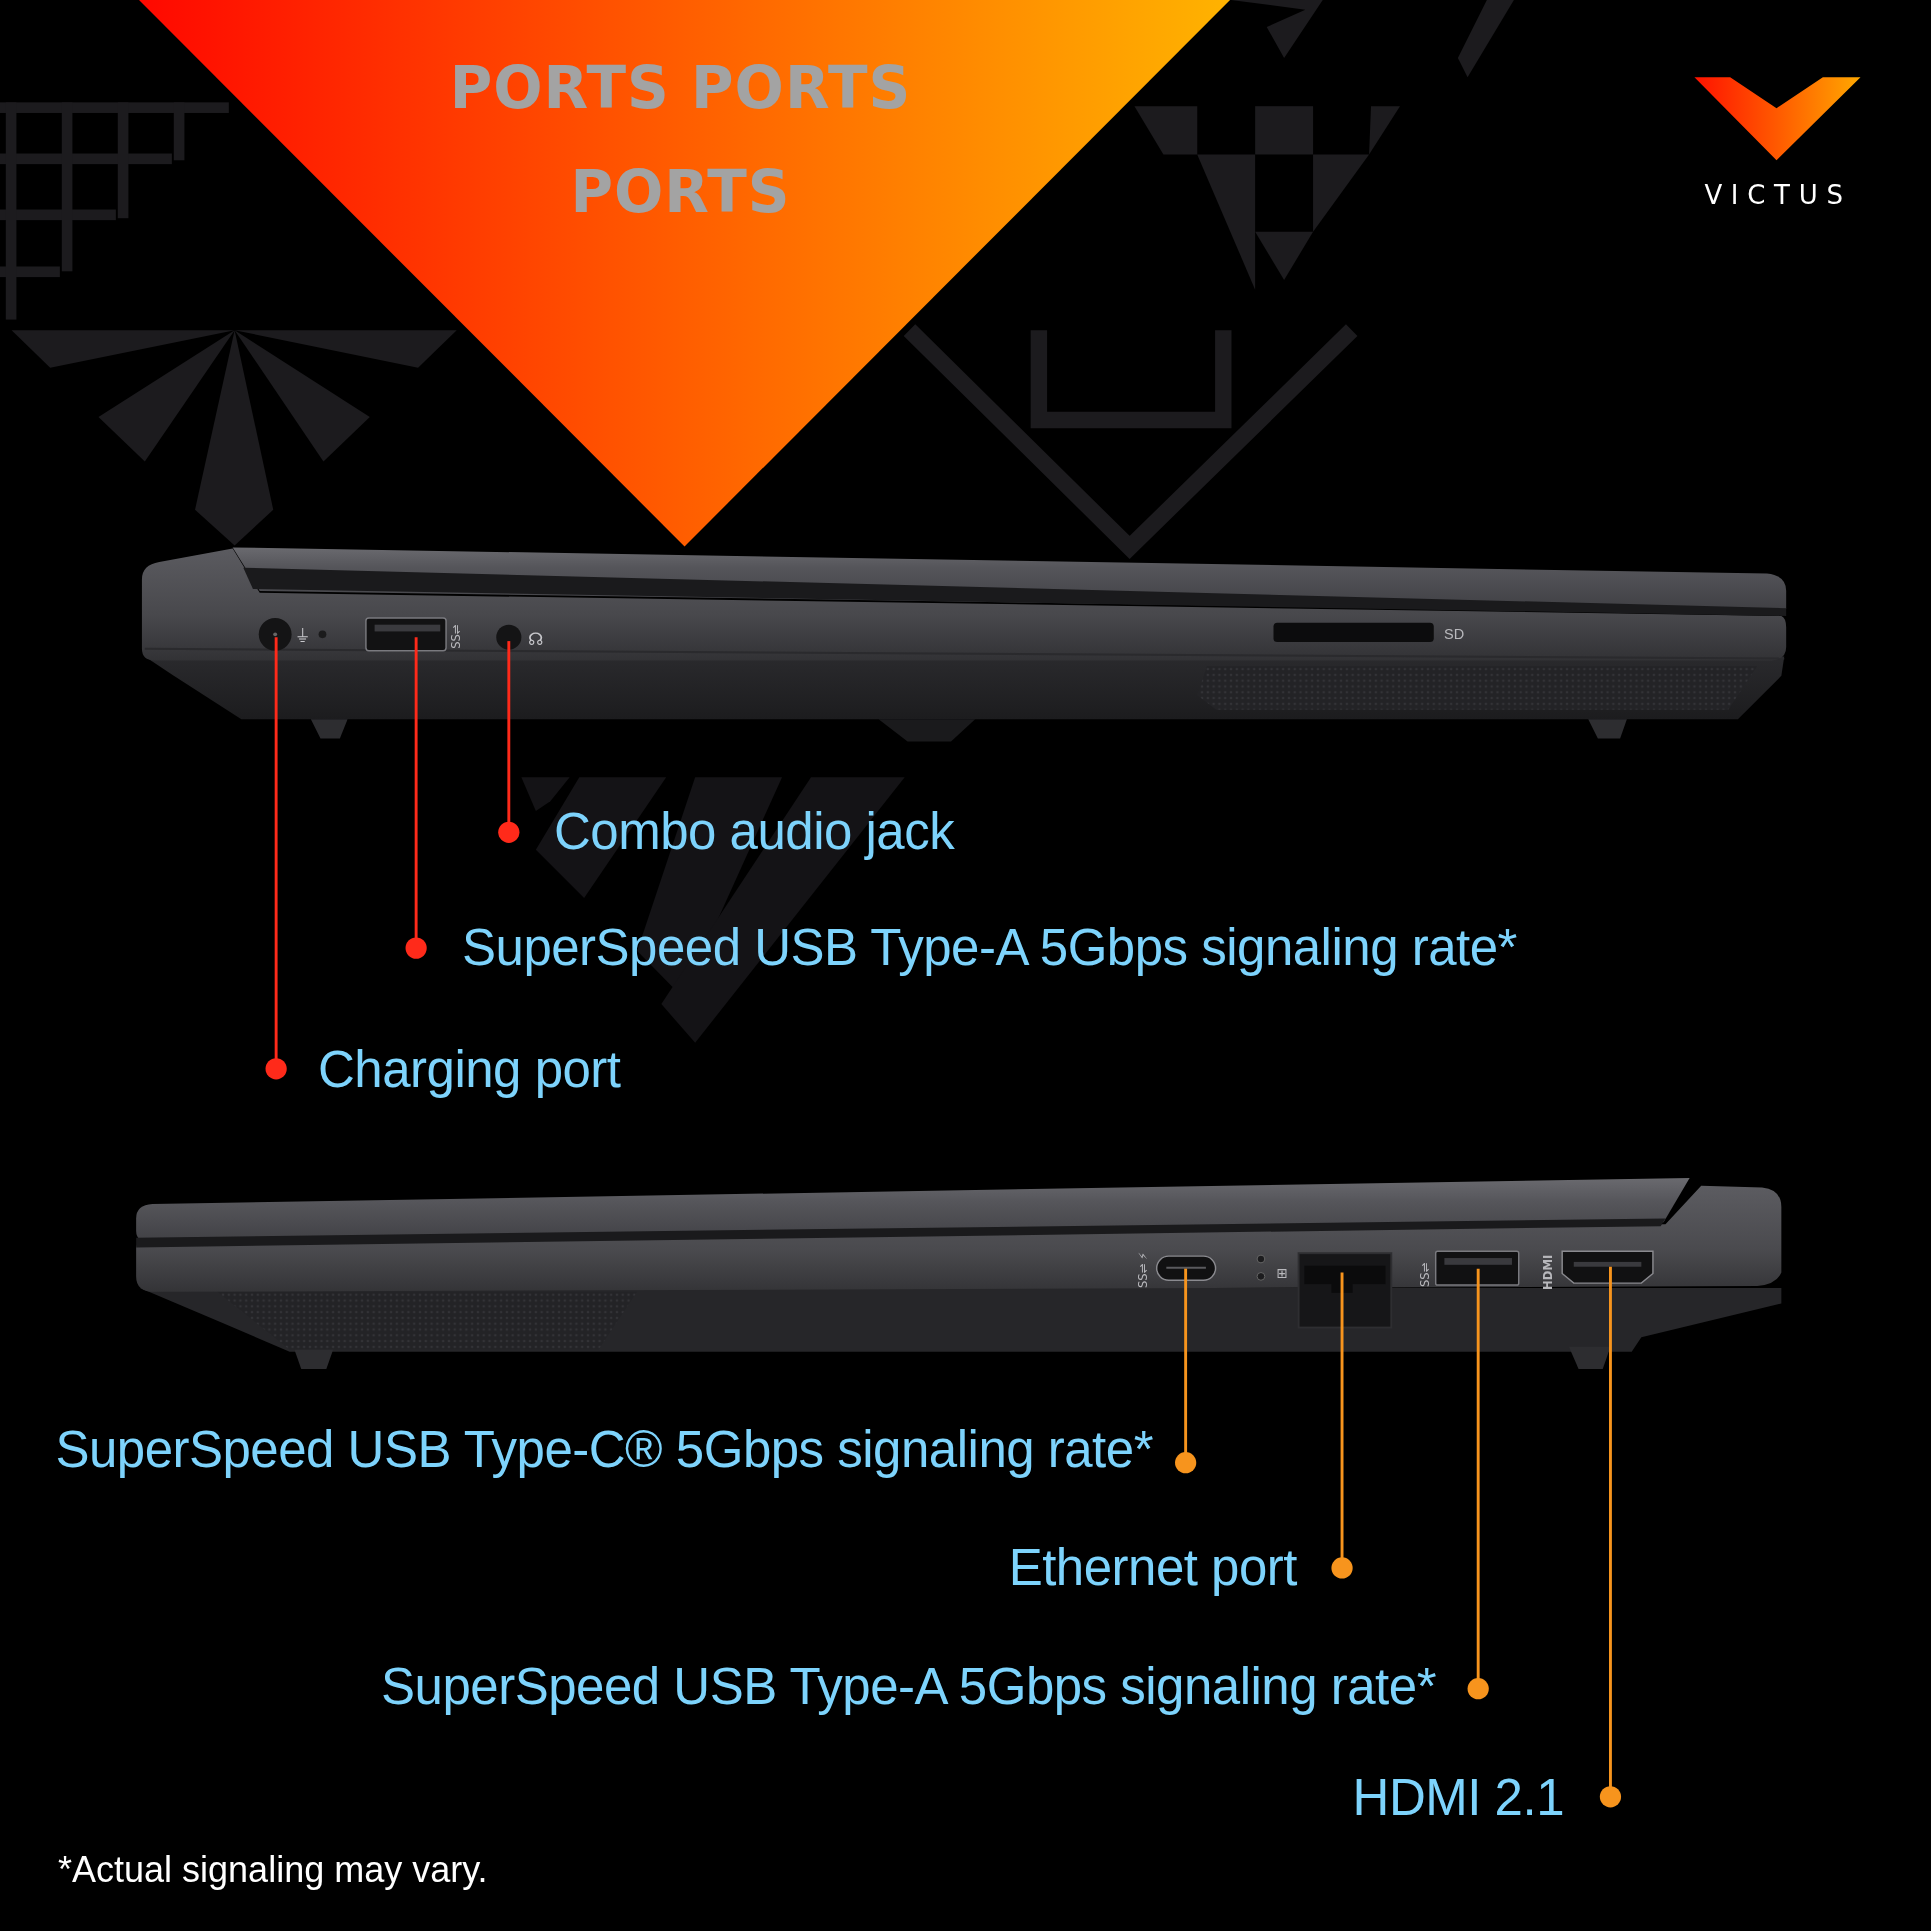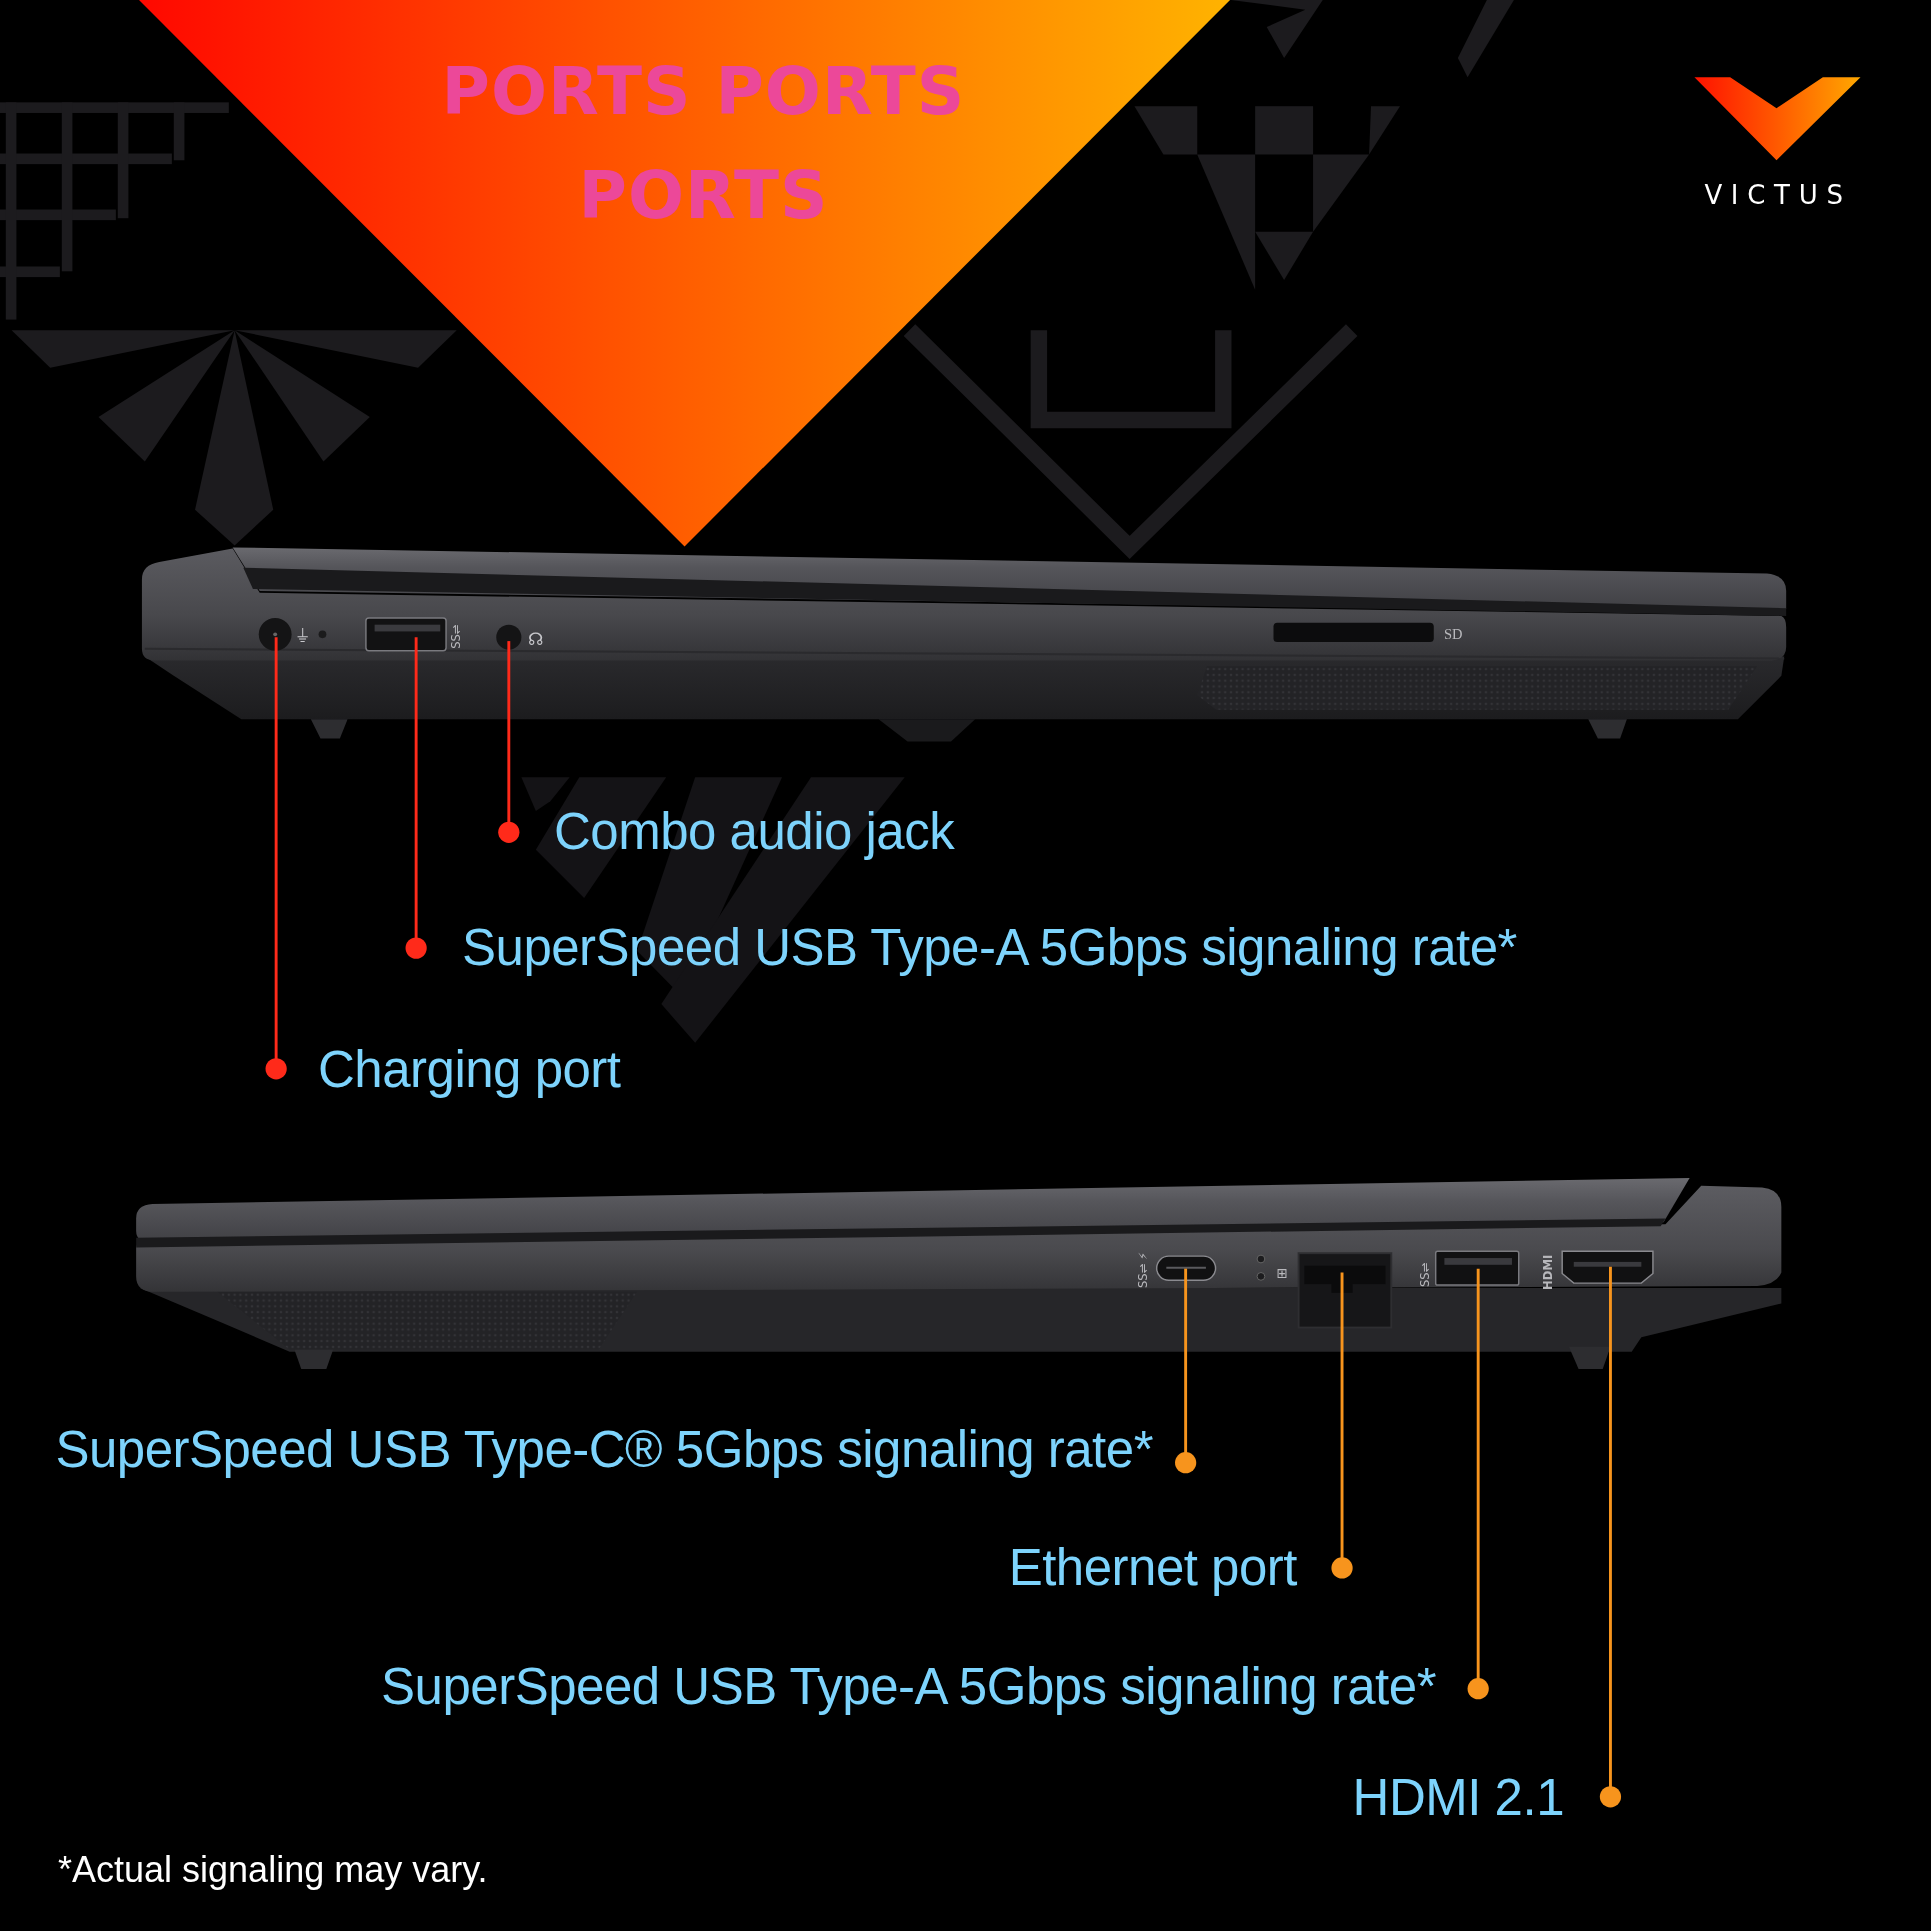--- a/index.html
+++ b/index.html
@@ -1,23 +1,23 @@
 <!DOCTYPE html>
 <html><head>
 <meta charset="utf-8">
 <style>
   html, body { margin:0; padding:0; background:#000; }
   body { width:1931px; height:1931px; position:relative; overflow:hidden; font-family:"Liberation Sans", sans-serif; }
   .layer { position:absolute; left:0; top:0; width:1931px; height:1931px; }
-  .title-line { position:absolute; left:0; width:1361px; text-align:center; color:#ec4899; font-family:"DejaVu Sans", sans-serif; font-weight:bold; font-size:66px; letter-spacing:1px; line-height:1;padding-left:23px; }
+  .title-line { position:absolute; left:0; width:1361px; text-align:center; color:#a3a3a3; font-family:"DejaVu Sans", sans-serif; font-weight:bold; font-size:58px; letter-spacing:1px; line-height:1; }
   .victus-word { position:absolute; left:1695px; top:182px; width:166px; text-align:center; color:#fff; font-family:"DejaVu Sans", sans-serif; font-size:26px; letter-spacing:8.7px; font-weight:normal; line-height:1; }
   .label { position:absolute; color:#7dd3fc; font-family:"Liberation Sans", sans-serif; font-size:51px; line-height:1; white-space:nowrap; letter-spacing:-0.5px; font-stretch:condensed; }
   .label.right { text-align:left; }
   .footnote { position:absolute; left:58px; top:1852px; color:#fff; font-family:"Liberation Sans", sans-serif; font-size:36px; line-height:1; white-space:nowrap; }
-  .sd-text { position:absolute; color:#b9b9bd; font-family:Liberation Serif, serif; font-size:14.5px; }
+  .sd-text { position:absolute; color:#b9b9bd; font-family:Liberation Sans, sans-serif; font-size:14.5px; }
 </style>
 </head>
 <body>
 
 <svg class="layer" viewBox="0 0 2000 2000" xmlns="http://www.w3.org/2000/svg">
   <rect width="2000" height="2000" fill="#000"></rect>
 
   <g fill="#1c1b1e">
     <rect x="0" y="106" width="237" height="11"></rect>
     <rect x="0" y="159" width="178" height="11"></rect>

